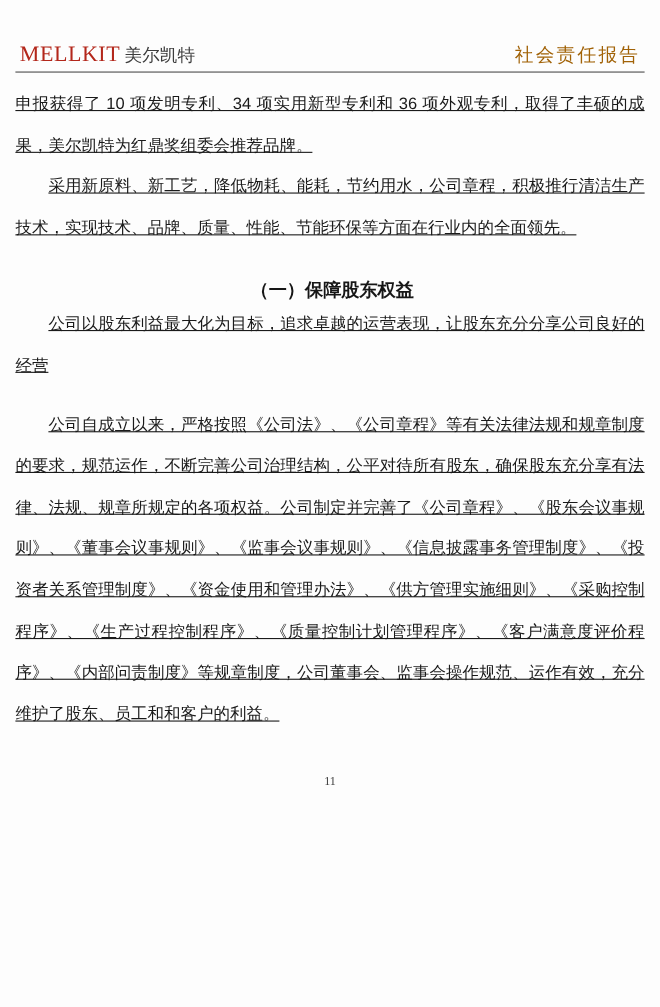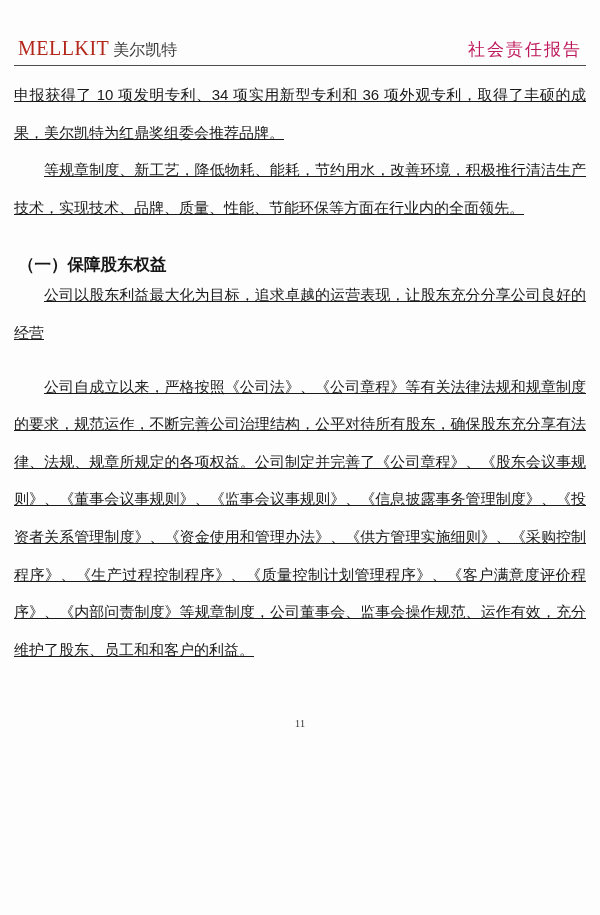--- a/index.html
+++ b/index.html
@@ -62,48 +62,49 @@
     margin: 18px 0 0 0;
     line-height: 30px;
     letter-spacing: 0.5px;
   }
   .subsection-heading {
     font-size: 16.5px;
     font-weight: 600;
     color: #161616;
     margin: 26px 0 0 4px;
     line-height: 24px;
+    text-align: center;
   }
   .para.after-sub { margin-top: 16px; }
   
   .page-number {
     position: absolute;
     left: 0; right: 0;
-    bottom: 8px;
+    bottom: 20px;
     text-align: center;
     font-family: "Liberation Serif", "DejaVu Serif", serif;
     font-size: 11px;
     color: #3f3f3f;
   }
 </style>
 </head>
 <body>
 
 <div class="page">
 
   <div class="header">
     <div class="logo">
       <span class="logo-en" style="color: rgb(179, 39, 27);">MELLKIT</span><span class="logo-cn">美尔凯特</span>
     </div>
-    <div class="header-title" style="color: #be185d; margin-top: 28px;">社会责任报告</div>
+    <div class="header-title" style="color: #a16207; margin-top: 28px;">社会责任报告</div>
   </div>
 
   <div class="content">
     <p class="para">申报获得了 10 项发明专利、34 项实用新型专利和 36 项外观专利，取得了丰硕的成果，美尔凯特为红鼎奖组委会推荐品牌。</p>
-    <p class="para indent">等规章制度、新工艺，降低物耗、能耗，节约用水，改善环境，积极推行清洁生产技术，实现技术、品牌、质量、性能、节能环保等方面在行业内的全面领先。</p>
+    <p class="para indent">采用新原料、新工艺，降低物耗、能耗，节约用水，公司章程，积极推行清洁生产技术，实现技术、品牌、质量、性能、节能环保等方面在行业内的全面领先。</p>
 
     <h2 class="subsection-heading">（一）保障股东权益</h2>
 
     <p class="para indent">公司以股东利益最大化为目标，追求卓越的运营表现，让股东充分分享公司良好的经营</p>
     <p class="para indent after-sub">公司自成立以来，严格按照《公司法》、《公司章程》等有关法律法规和规章制度的要求，规范运作，不断完善公司治理结构，公平对待所有股东，确保股东充分享有法律、法规、规章所规定的各项权益。公司制定并完善了《公司章程》、《股东会议事规则》、《董事会议事规则》、《监事会议事规则》、《信息披露事务管理制度》、《投资者关系管理制度》、《资金使用和管理办法》、《供方管理实施细则》、《采购控制程序》、《生产过程控制程序》、《质量控制计划管理程序》、《客户满意度评价程序》、《内部问责制度》等规章制度，公司董事会、监事会操作规范、运作有效，充分维护了股东、员工和和客户的利益。</p>
   </div>
 
   <div class="page-number">11</div>
 
 </div>

